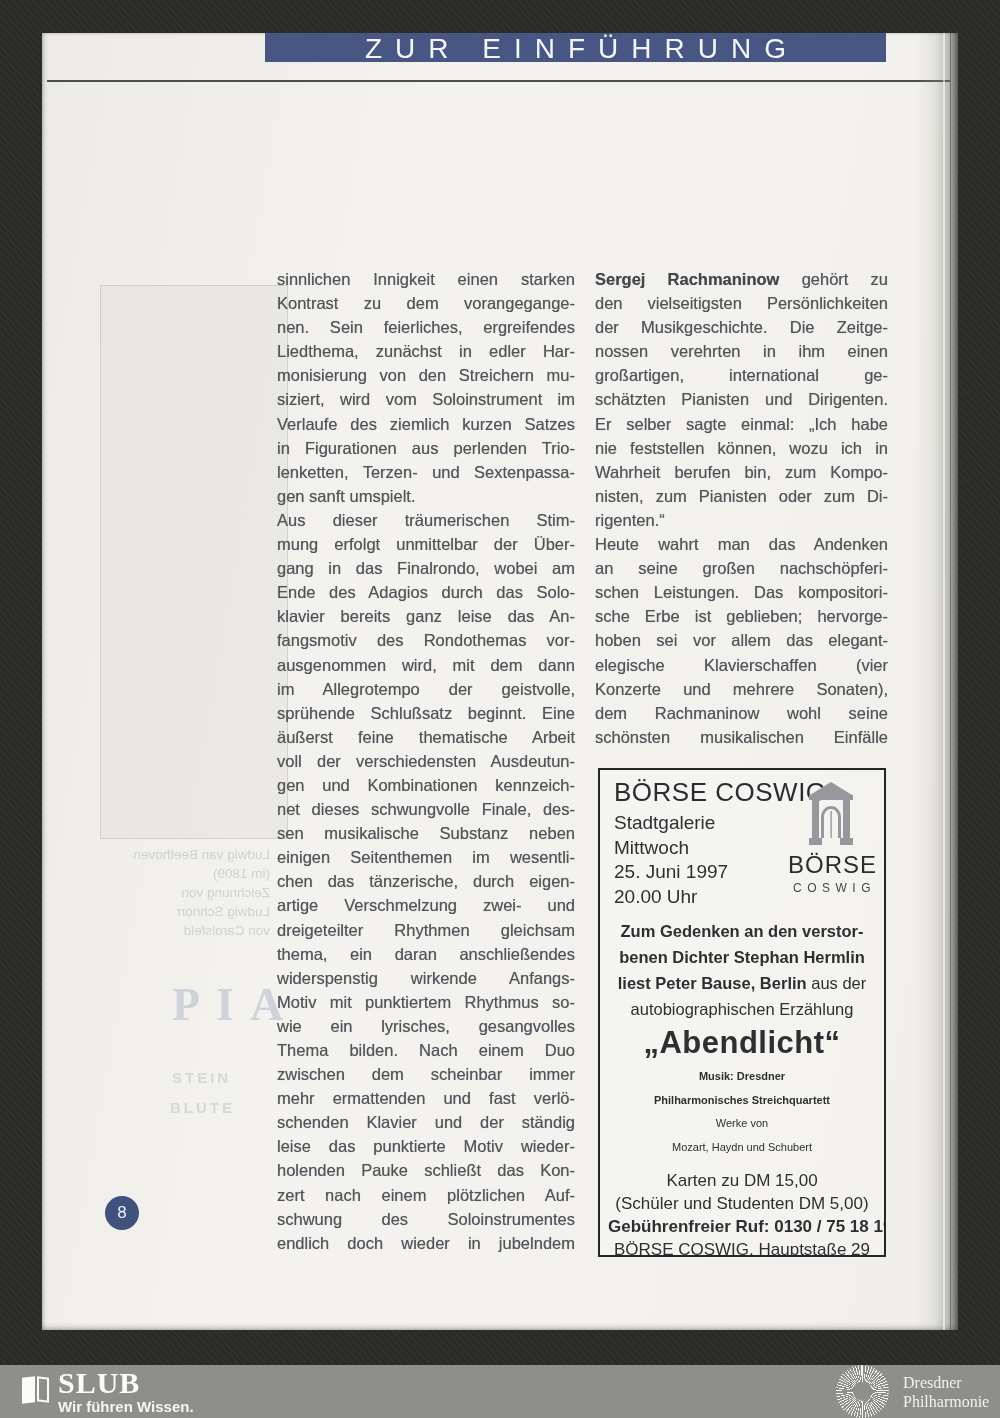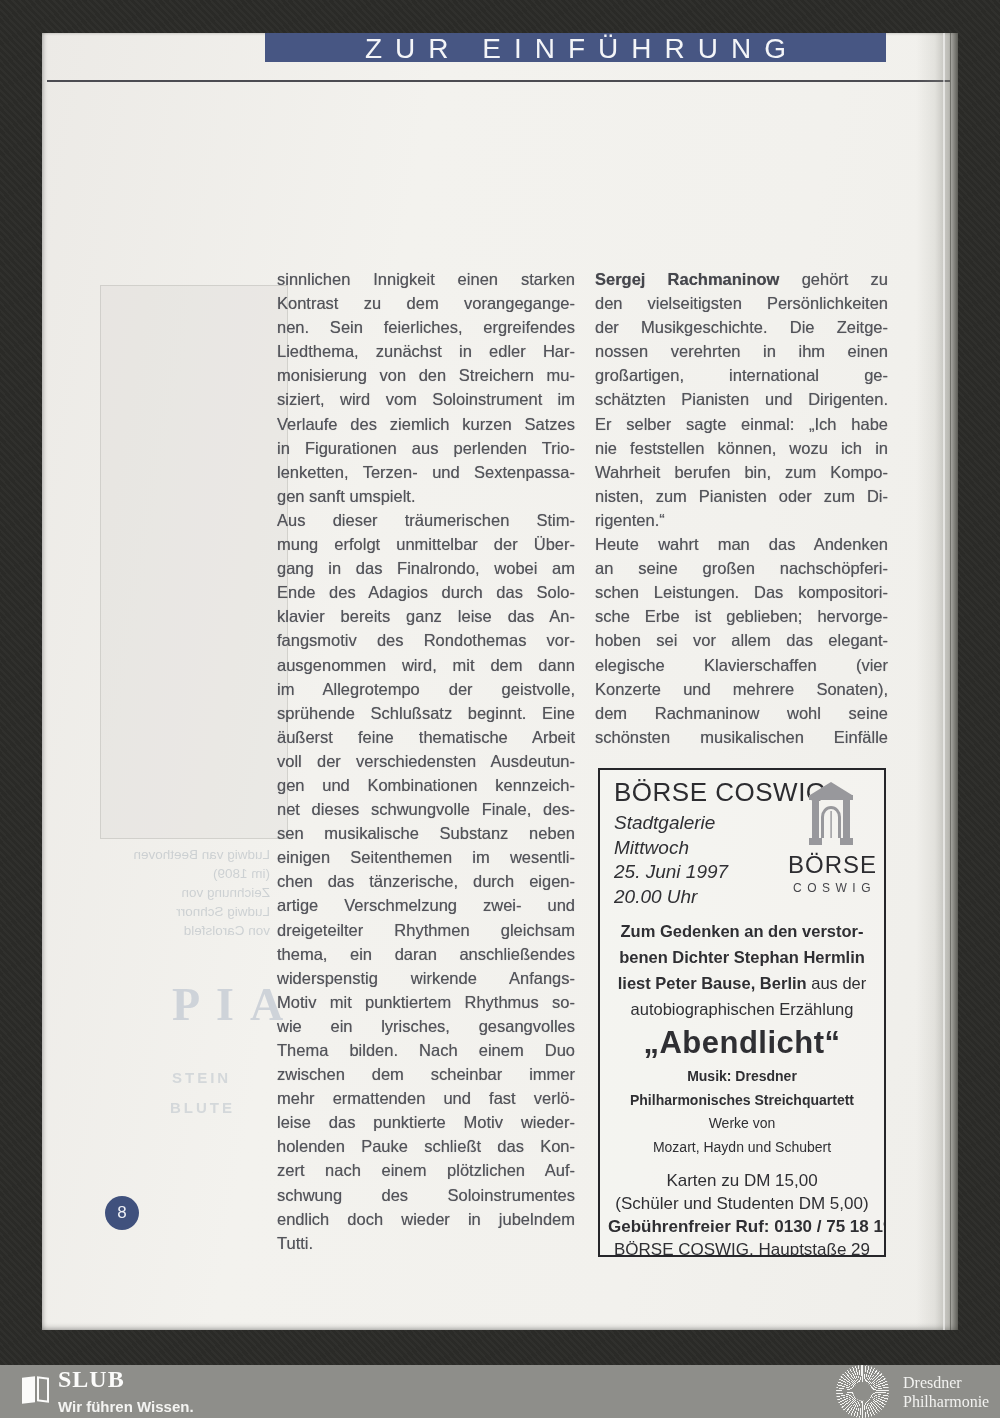--- a/index.html
+++ b/index.html
@@ -50,48 +50,48 @@
   .col.right{left:553px;width:293px;}
   .jline{text-align:justify;text-align-last:justify;height:24.1px;overflow:visible;}
   .jline.end{text-align-last:left;}
   .lead b{font-weight:700;color:#45464c;}
   
   .ad{position:absolute;left:556px;top:735px;width:288px;height:489px;
     border:2px solid #26262a;box-sizing:border-box;background:rgba(250,249,246,0.35);
     color:#2f2f33;overflow:hidden;padding:6px 8px 0 8px;}
   .ad-head{position:relative;}
   .ad-title{margin:1px 0 3px 6px;font-size:26px;letter-spacing:0.5px;color:#2c2c30;}
-  .ad-venue{margin-left:6px;font-style:italic;}
+  .ad-venue{margin-left:6px;}
   .ad-vline{font-size:19px;line-height:24.5px;color:#303034;}
   .ad-logo{position:absolute;right:2px;top:4px;width:86px;text-align:center;}
   .ad-logo svg{display:block;margin:0 auto;}
   .ad-logo-name{font-size:24px;letter-spacing:1px;color:#2c2c30;margin-top:4px;}
   .ad-logo-sub{font-size:12px;letter-spacing:5.5px;color:#45454a;padding-left:5px;margin-top:2px;}
   .ad-mem{margin-top:9px;text-align:center;font-size:16.5px;line-height:26px;white-space:nowrap;}
   .ad-mem .b{font-weight:700;}
   .ad-worktitle{text-align:center;font-size:31px;font-weight:700;line-height:35px;margin-top:3px;letter-spacing:0.5px;}
   .ad-center{text-align:center;white-space:nowrap;}
   .ad-music{margin-top:5px;}
-  .ad-music .ad-cline{font-size:14px;line-height:23.5px;}
+  .ad-music .ad-cline{font-size:11px;line-height:23.5px;}
   .ad-tickets{margin-top:10px;}
   .ad-tickets .ad-cline{font-size:17px;line-height:23px;}
   .ad-cline.bold{font-weight:700;}
   
   .badge{position:absolute;left:63px;top:1163px;width:34px;height:34px;border-radius:50%;
     background:#40517d;color:#eff1f6;display:flex;align-items:center;justify-content:center;
     font-size:17px;}
   
   .footer{position:absolute;left:0;top:1365px;width:1000px;height:53px;background:#8e8e8a;}
   .slub-icon{position:absolute;left:22px;top:10px;width:30px;height:30px;}
   .slub-icon::before{content:"";position:absolute;left:0;top:2px;width:13px;height:26px;
     background:#fbfbfa;transform:skewY(-7deg);}
   .slub-icon::after{content:"";position:absolute;left:15px;top:2px;width:12px;height:25px;
     background:rgba(251,251,250,0);border:2.5px solid #fbfbfa;box-sizing:border-box;transform:skewY(7deg);}
   .slub-name{position:absolute;left:58px;top:1px;font-family:"Liberation Serif",serif;
-    font-weight:700;font-size:24px;color:#fbfbfa;letter-spacing:1px;}
+    font-weight:700;font-size:30px;color:#fbfbfa;letter-spacing:1px;}
   .slub-tag{position:absolute;left:58px;top:33px;font-size:15px;font-weight:700;color:#f4f4f2;}
   .starburst{position:absolute;left:836px;top:0px;width:53px;height:53px;border-radius:50%;
     background:repeating-conic-gradient(rgba(252,252,250,0.95) 0deg 2.2deg, rgba(142,142,138,0) 2.2deg 6.6deg);}
   .starburst i{position:absolute;inset:17px;border-radius:50%;background:#8e8e8a;}
   .phil-text{position:absolute;left:903px;top:8px;font-family:"Liberation Serif",serif;
     font-size:16px;line-height:19px;color:#f2f2f0;}
 </style>
 </head>
 <body>
 
@@ -145,26 +145,26 @@
         <div class="jline">chen das tänzerische, durch eigen-</div>
         <div class="jline">artige Verschmelzung zwei- und</div>
         <div class="jline">dreigeteilter Rhythmen gleichsam</div>
         <div class="jline">thema, ein daran anschließendes</div>
         <div class="jline">widerspenstig wirkende Anfangs-</div>
         <div class="jline">Motiv mit punktiertem Rhythmus so-</div>
         <div class="jline">wie ein lyrisches, gesangvolles</div>
         <div class="jline">Thema bilden. Nach einem Duo</div>
         <div class="jline">zwischen dem scheinbar immer</div>
         <div class="jline">mehr ermattenden und fast verlö-</div>
+        <div class="jline">schenden Klavier und der ständig</div>
         <div class="jline">leise das punktierte Motiv wieder-</div>
         <div class="jline">holenden Pauke schließt das Kon-</div>
         <div class="jline">zert nach einem plötzlichen Auf-</div>
         <div class="jline">schwung des Soloinstrumentes</div>
         <div class="jline">endlich doch wieder in jubelndem</div>
-        <div class="jline end">Tutti.</div>
       </div>
 
     <div class="col right">
       <div class="jline lead"><b>Sergej Rachmaninow</b> <span>gehört zu</span></div>
       <div>
           <div class="jline">den vielseitigsten Persönlichkeiten</div>
           <div class="jline">der Musikgeschichte. Die Zeitge-</div>
           <div class="jline">nossen verehrten in ihm einen</div>
           <div class="jline">großartigen, international ge-</div>
           <div class="jline">schätzten Pianisten und Dirigenten.</div>

